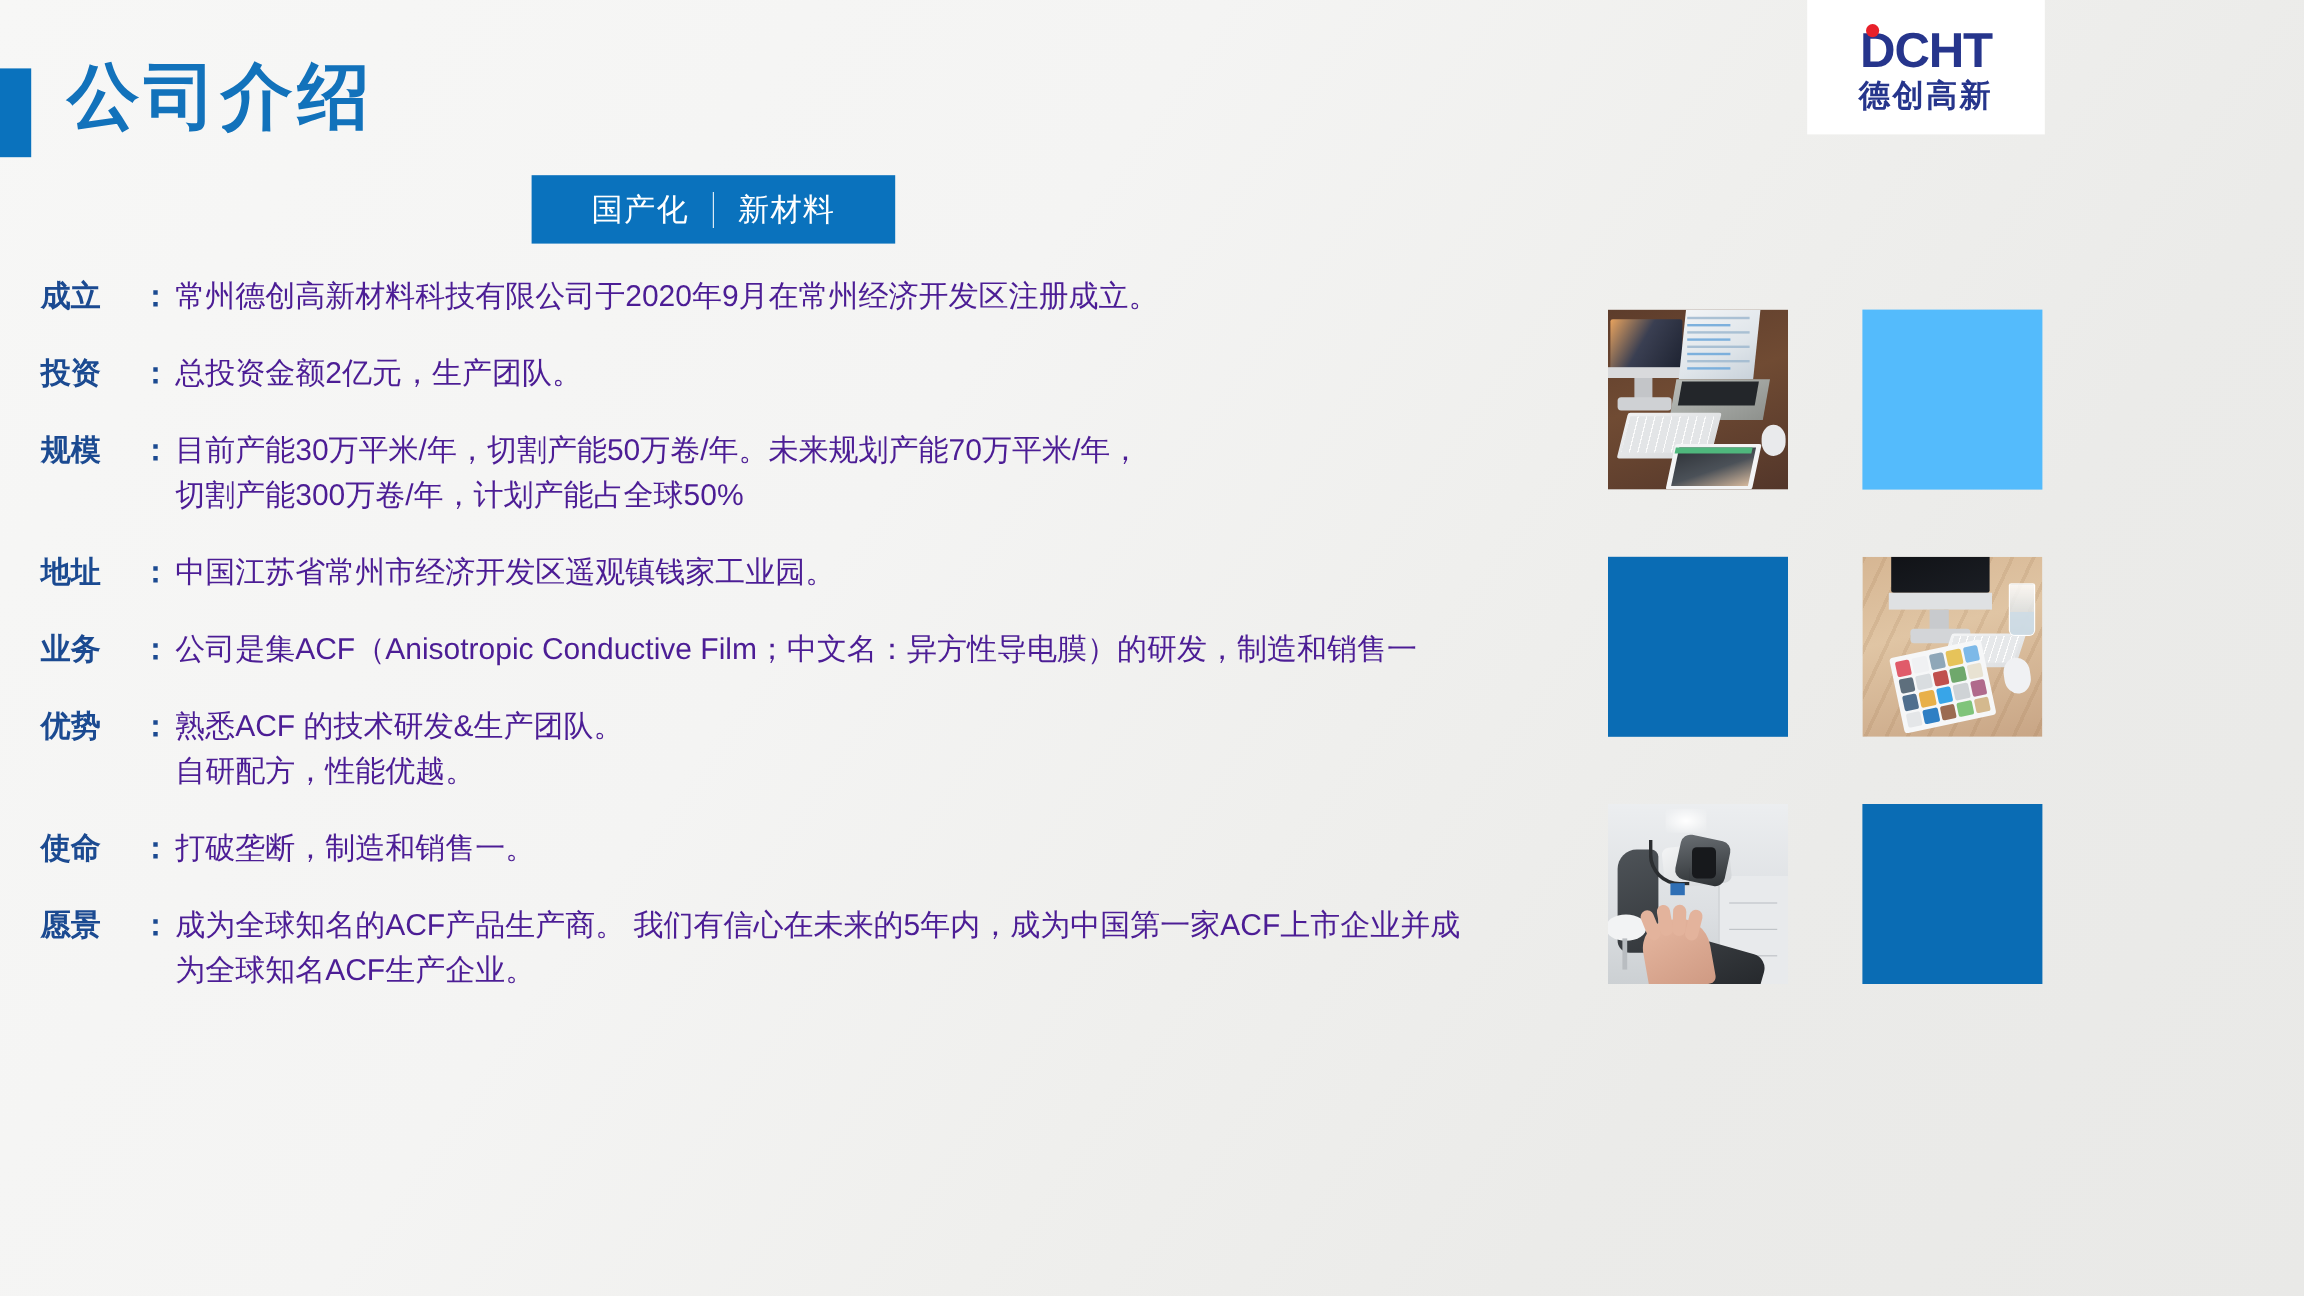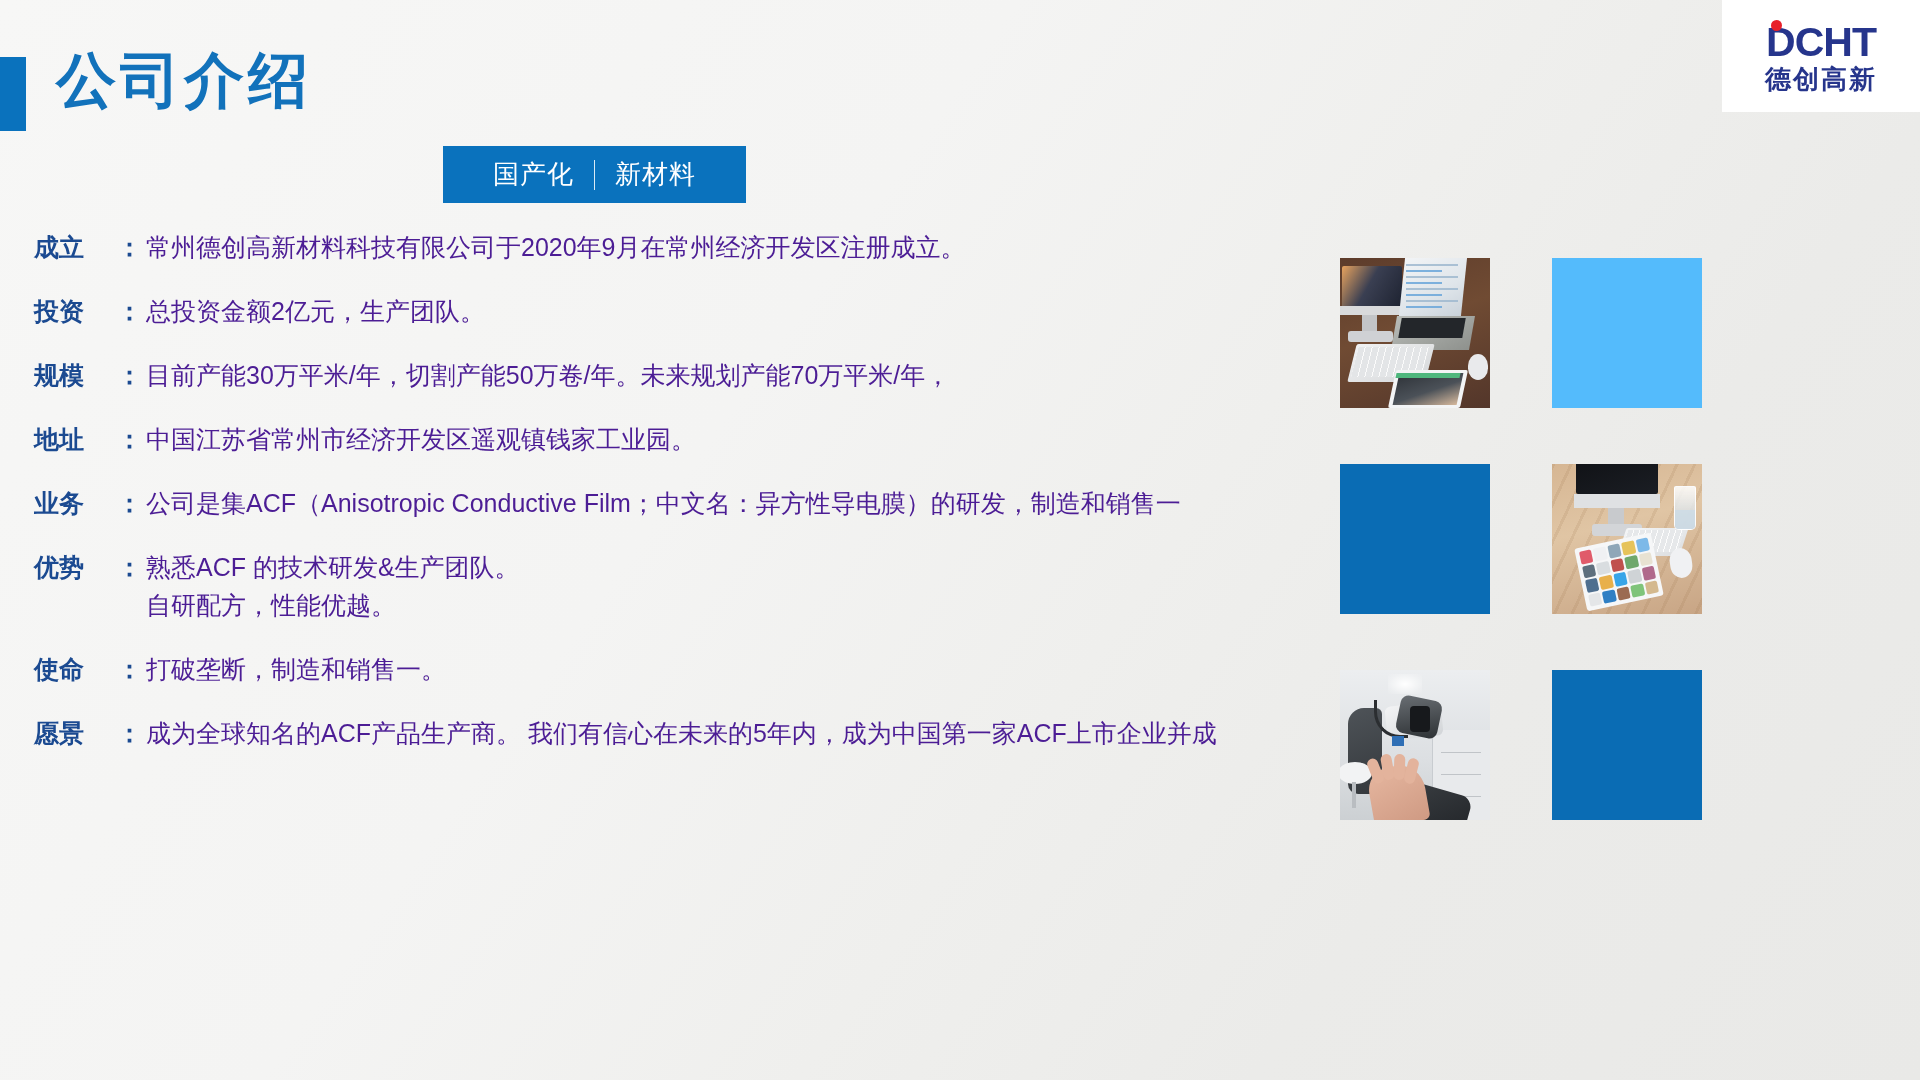--- a/index.html
+++ b/index.html
@@ -9,21 +9,21 @@
     overflow:hidden;
     font-family:"Liberation Sans","DejaVu Sans",sans-serif;
   }
   body {
     position:relative;
     background:
       linear-gradient(125deg, #f7f7f6 0%, #f4f4f3 38%, #efefed 58%, #ebebe9 75%, #e9e9e7 100%);
   }
 
   
-  #header { position:absolute; left:0; top:0; width:1920px; height:150px; }
+  #header { position:absolute; left:0; top:0; width:1704px; height:150px; }
 
   #title-accent-bar {
     position:absolute; left:0; top:57px;
     width:26px; height:74px;
     background:#0a72bd;
   }
   #page-title {
     position:absolute; left:56px; top:48px;
     font-size:60px; font-weight:700; letter-spacing:4px;
     color:#1272bb; line-height:1.1;
@@ -232,20 +232,21 @@
     <div class="info-body">
       <div class="info-line">总投资金额2亿元，生产团队。</div>
     </div>
   </div>
 
   <div class="info-row">
     <div class="info-label">规模</div>
     <div class="info-colon">：</div>
     <div class="info-body">
       <div class="info-line">目前产能30万平米/年，切割产能50万卷/年。未来规划产能70万平米/年，</div>
+      <div class="info-line">切割产能300万卷/年，计划产能占全球50%</div>
     </div>
   </div>
 
   <div class="info-row">
     <div class="info-label">地址</div>
     <div class="info-colon">：</div>
     <div class="info-body">
       <div class="info-line">中国江苏省常州市经济开发区遥观镇钱家工业园。</div>
     </div>
   </div>
@@ -273,20 +274,21 @@
     <div class="info-body">
       <div class="info-line">打破垄断，制造和销售一。</div>
     </div>
   </div>
 
   <div class="info-row">
     <div class="info-label">愿景</div>
     <div class="info-colon">：</div>
     <div class="info-body">
       <div class="info-line">成为全球知名的ACF产品生产商。 我们有信心在未来的5年内，成为中国第一家ACF上市企业并成</div>
+      <div class="info-line">为全球知名ACF生产企业。</div>
     </div>
   </div>
 
 </div>
 
 <div id="media-grid">
 
   <div class="tile" style="grid-row:1;grid-column:1;">
     <div class="photo photo-desk-dark">
       <div class="pd1-imac-screen"></div>

